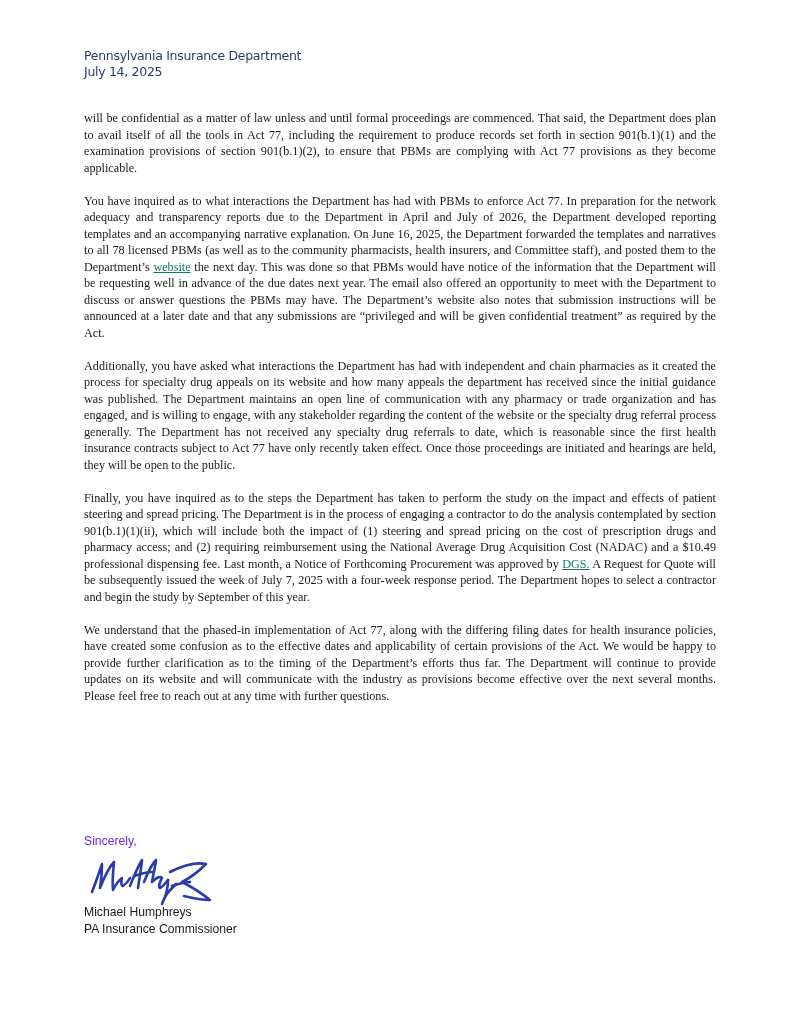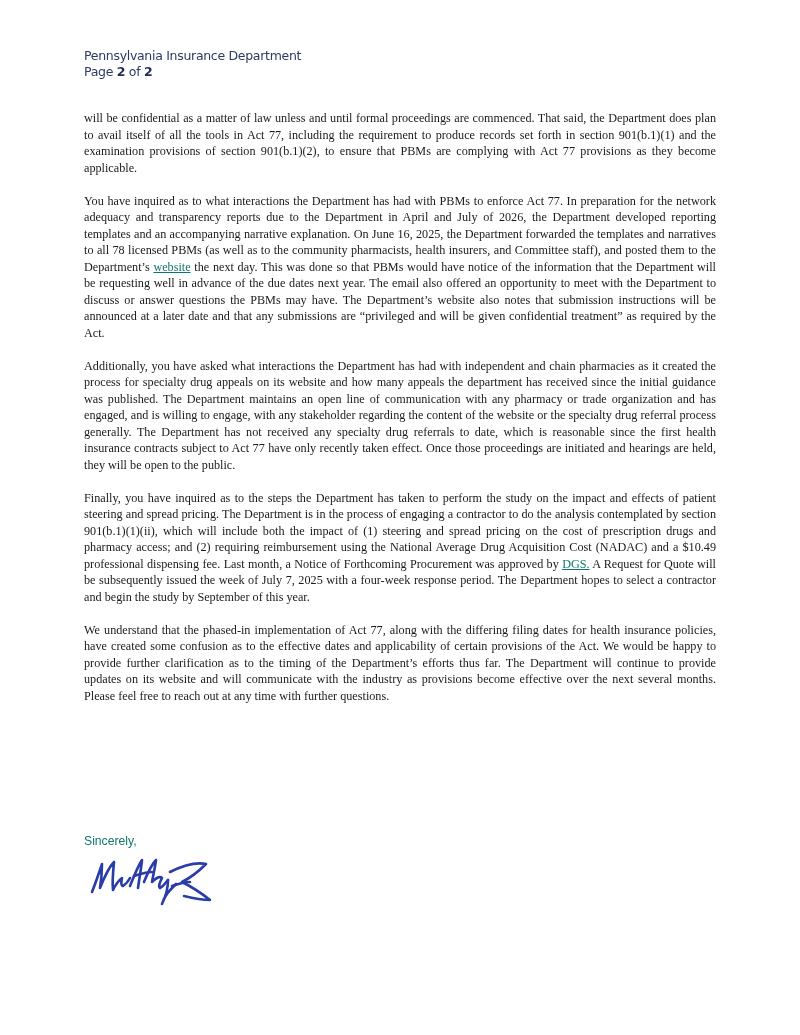--- a/index.html
+++ b/index.html
@@ -3,32 +3,32 @@
 <meta charset="utf-8">
 <style>
   html, body { margin:0; padding:0; background:#ffffff; }
   body { width:800px; height:1035px; position:relative; overflow:hidden; }
   .page { position:absolute; left:0; top:0; width:675px; height:1035px; background:#fff; }
   .header { position:absolute; left:84px; top:48px; font-family:"DejaVu Sans", sans-serif; font-size:12.5px; line-height:16px; color:#2b3a63; letter-spacing:-0.3px; }
   .header b { color:#1f2d52; font-weight:bold; }
   .body-text { position:absolute; left:84px; width:632px; top:110px; font-family:Liberation Serif, serif; font-size:12.2px; line-height:16.5px; color:#1a1a1a; text-align:justify; }
   .body-text p { margin:0 0 16.5px 0; }
   a.link { color:#0f766e; text-decoration:underline; }
-  .closing { position:absolute; left:84px; top:833px; font-family:"Liberation Sans", sans-serif; font-size:12.2px; line-height:16.5px; color:#0f766e; }
+  .closing { position:absolute; left:84px; top:833px; font-family:"Liberation Sans", sans-serif; font-size:12.2px; line-height:16.5px; color:#6d28d9; }
   .signature { position:absolute; left:86px; top:852px; width:130px; height:56px; }
   .signer { position:absolute; left:84px; top:904px; font-family:"Liberation Sans", sans-serif; font-size:12.2px; line-height:17px; color:#1a1a1a; }
 </style>
 </head>
 <body>
 
 <div class="page">
 
   <div class="header">
     <div>Pennsylvania Insurance Department</div>
-    <div><span>Page </span><b>2</b><span> of </span><b>2</b></div>
+    <div>July 14, 2025</div>
   </div>
 
   <div class="body-text">
     <p>will be confidential as a matter of law unless and until formal proceedings are commenced. That said, the Department does plan to avail itself of all the tools in Act 77, including the requirement to produce records set forth in section 901(b.1)(1) and the examination provisions of section 901(b.1)(2), to ensure that PBMs are complying with Act 77 provisions as they become applicable.</p>
     <p><span>You have inquired as to what interactions the Department has had with PBMs to enforce Act 77. In preparation for the network adequacy and transparency reports due to the Department in April and July of 2026, the Department developed reporting templates and an accompanying narrative explanation. On June 16, 2025, the Department forwarded the templates and narratives to all 78 licensed PBMs (as well as to the community pharmacists, health insurers, and Committee staff), and posted them to the Department’s </span><a class="link" href="#">website</a><span> the next day. This was done so that PBMs would have notice of the information that the Department will be requesting well in advance of the due dates next year. The email also offered an opportunity to meet with the Department to discuss or answer questions the PBMs may have. The Department’s website also notes that submission instructions will be announced at a later date and that any submissions are “privileged and will be given confidential treatment” as required by the Act.</span></p>
     <p>Additionally, you have asked what interactions the Department has had with independent and chain pharmacies as it created the process for specialty drug appeals on its website and how many appeals the department has received since the initial guidance was published. The Department maintains an open line of communication with any pharmacy or trade organization and has engaged, and is willing to engage, with any stakeholder regarding the content of the website or the specialty drug referral process generally. The Department has not received any specialty drug referrals to date, which is reasonable since the first health insurance contracts subject to Act 77 have only recently taken effect. Once those proceedings are initiated and hearings are held, they will be open to the public.</p>
     <p><span>Finally, you have inquired as to the steps the Department has taken to perform the study on the impact and effects of patient steering and spread pricing. The Department is in the process of engaging a contractor to do the analysis contemplated by section 901(b.1)(1)(ii), which will include both the impact of (1) steering and spread pricing on the cost of prescription drugs and pharmacy access; and (2) requiring reimbursement using the National Average Drug Acquisition Cost (NADAC) and a $10.49 professional dispensing fee. Last month, a Notice of Forthcoming Procurement was approved by </span><a class="link" href="#">DGS.</a><span>  A Request for Quote will be subsequently issued the week of July 7, 2025 with a four-week response period. The Department hopes to select a contractor and begin the study by September of this year.</span></p>
     <p>We understand that the phased-in implementation of Act 77, along with the differing filing dates for health insurance policies, have created some confusion as to the effective dates and applicability of certain provisions of the Act. We would be happy to provide further clarification as to the timing of the Department’s efforts thus far. The Department will continue to provide updates on its website and will communicate with the industry as provisions become effective over the next several months.  Please feel free to reach out at any time with further questions.</p>
   </div>
 
@@ -39,14 +39,18 @@
       <path d="M6 40 C10 30 14 18 16 12 C16 22 15 30 14 36 C18 26 24 14 28 10 C27 20 26 30 27 38 C30 32 33 28 36 26 C35 30 35 34 37 34 C40 32 43 28 44 26"></path>
       <path d="M44 34 C48 24 52 14 56 8 C55 18 53 28 52 36"></path>
       <path d="M48 24 C54 22 60 20 66 20"></path>
       <path d="M58 30 C62 20 66 12 70 8 C69 16 67 24 66 30 C70 26 74 24 76 26 C74 30 72 34 74 36 C78 34 80 30 82 28"></path>
       <path d="M82 28 C82 36 80 44 76 52 C78 44 84 38 90 32"></path>
       <path d="M84 20 C96 14 110 10 120 12 C114 18 104 26 96 30 C104 34 114 40 124 48 C116 48 106 46 98 44"></path>
       <path d="M86 34 C92 32 98 30 104 30"></path>
     </g>
   </svg>
 
+  <div class="signer">
+    <div>Michael Humphreys</div>
+    <div>PA Insurance Commissioner</div>
+  </div>
 
 </div>
 
 </body></html>

